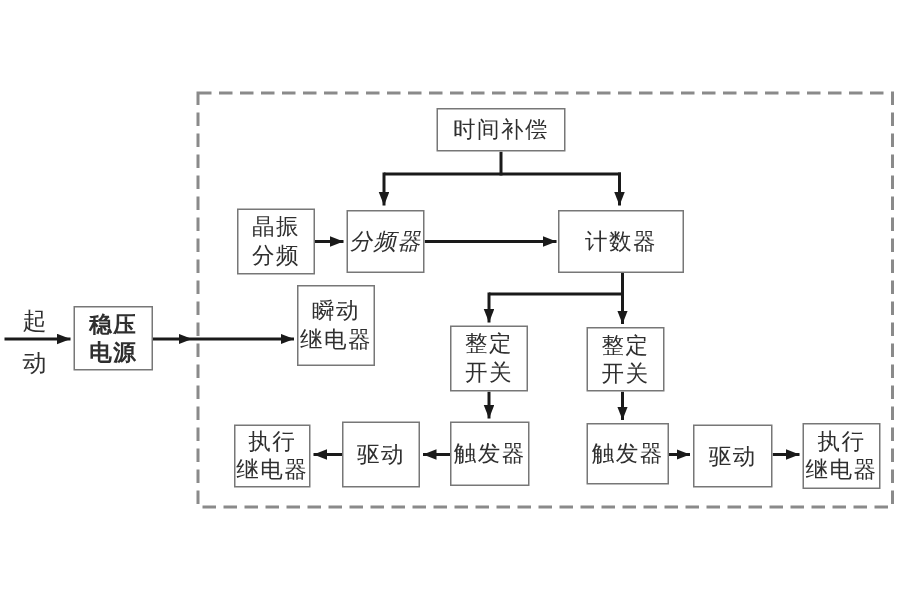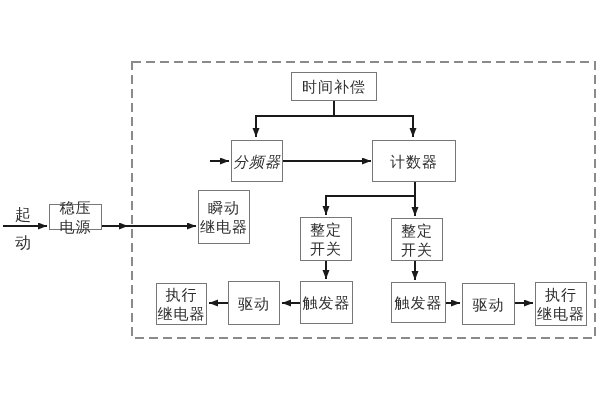--- a/index.html
+++ b/index.html
@@ -38,21 +38,21 @@
     line-height: 28px;
     text-align: center;
     white-space: pre-line;
     letter-spacing: 0;
   }
   
   .n-timecomp   { left: 291px; top:  72px; width: 86px; height: 29px; }
   .n-crystal    { left: 158px; top: 139px; width: 52px; height: 44px; }
   .n-freqdiv    { left: 231px; top: 140px; width: 52px; height: 42px; font-style: italic; }
   .n-counter    { left: 372px; top: 140px; width: 84px; height: 42px; }
-  .n-power      { left:  49px; top: 204px; width: 53px; height: 26px; }
+  .n-power      { left:  49px; top: 204px; width: 53px; height: 43px; font-weight: bold; }
   .n-instrelay  { left: 198px; top: 190px; width: 52px; height: 54px; }
   .n-set1       { left: 300px; top: 217px; width: 52px; height: 44px; }
   .n-set2       { left: 391px; top: 218px; width: 52px; height: 43px; }
   .n-execrelay1 { left: 156px; top: 283px; width: 51px; height: 42px; }
   .n-drive1     { left: 228px; top: 281px; width: 52px; height: 44px; }
   .n-trigger1   { left: 300px; top: 281px; width: 53px; height: 43px; }
   .n-trigger2   { left: 391px; top: 282px; width: 55px; height: 41px; }
   .n-drive2     { left: 462px; top: 283px; width: 53px; height: 42px; }
   .n-execrelay2 { left: 535px; top: 282px; width: 52px; height: 44px; }
   .l-start      { left: 6px;   top: 201px; width: 34px; height: 58px; }
@@ -102,20 +102,22 @@
       <path d="M515,303 L533,303" marker-end="url(#arrow)"></path>
     </g>
   </svg>
 
   <div class="ext-label l-start">起
 动</div>
 
   <div class="node n-power">稳压
 电源</div>
   <div class="node n-timecomp">时间补偿</div>
+  <div class="node n-crystal">晶振
+分频</div>
   <div class="node n-freqdiv">分频器</div>
   <div class="node n-counter">计数器</div>
   <div class="node n-instrelay">瞬动
 继电器</div>
   <div class="node n-set1">整定
 开关</div>
   <div class="node n-set2">整定
 开关</div>
   <div class="node n-execrelay1">执行
 继电器</div>

